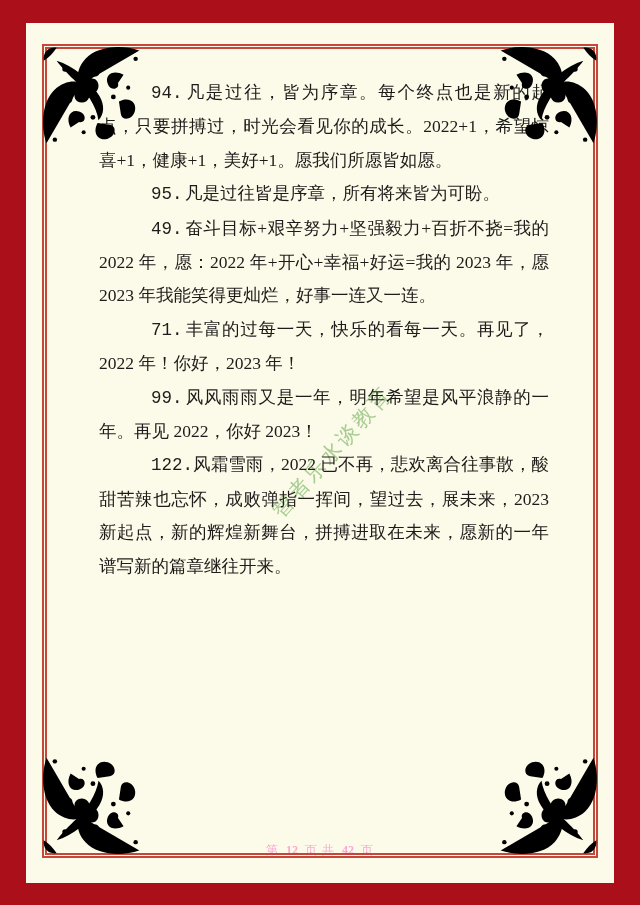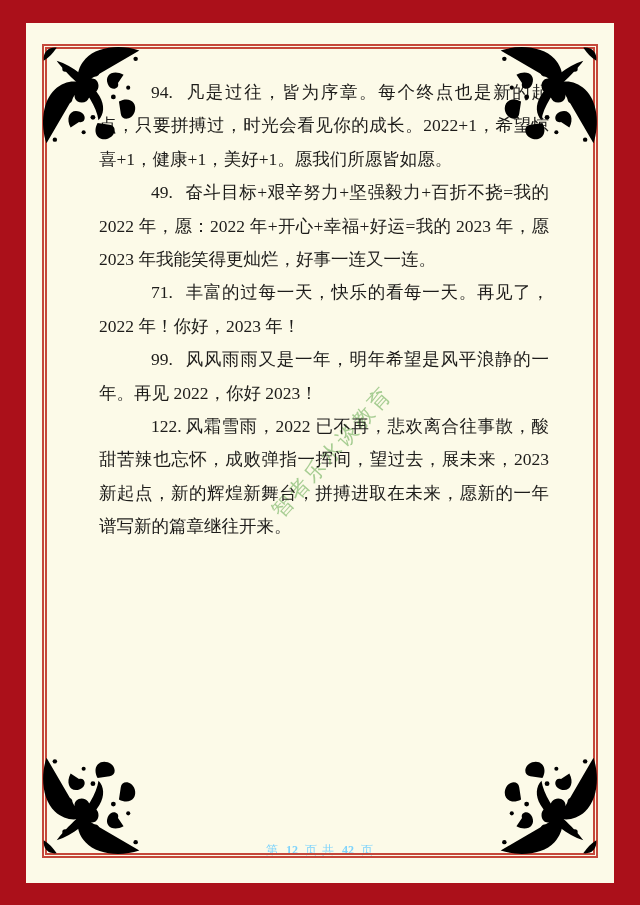--- a/index.html
+++ b/index.html
@@ -21,34 +21,34 @@
     pointer-events:none;
   }
   .quotes{
     position:absolute;left:99px;top:76px;width:450px;
     z-index:3;
     font-size:17.5px;line-height:33.4px;
     color:#1d1c1a;
     text-align:justify;
   }
   .quotes p{margin:0;padding:0;text-indent:52px;}
-  .num{display:inline-block;min-width:34px;text-indent:0;}
+  .num{display:inline-block;min-width:34px;text-indent:0;font-family:Liberation Mono, monospace;}
   .watermark{
     position:absolute;left:222px;top:438px;width:220px;
     z-index:2;
     transform:rotate(-48deg);
     font-size:21px;letter-spacing:3px;text-align:center;
     color:rgba(150,196,130,0.85);
     pointer-events:none;
   }
   .footer{
     position:absolute;left:0;right:0;bottom:46px;
     z-index:3;
     text-align:center;
-    font-size:12px;color:#7dd3fc;letter-spacing:1px;
+    font-size:12px;color:#f9a8d4;letter-spacing:1px;
   }
   .footer b{font-weight:bold;letter-spacing:0;padding:0 3px;}
   .orn{
     position:absolute;width:104px;height:112px;z-index:5;
     pointer-events:none;
   }
   .orn.tl{left:40px;top:40px;}
   .orn.tr{right:40px;top:40px;transform:scaleX(-1);}
   .orn.bl{left:40px;bottom:44px;transform:scaleY(-1);}
   .orn.br{right:40px;bottom:44px;transform:scale(-1,-1);}
@@ -83,20 +83,21 @@
 </svg>
 
 <div class="stage">
 
   <div class="paper"></div>
 
   <div class="watermark">智者乐水谈教育</div>
 
   <div class="quotes">
     <p><span class="num">94.</span><span>凡是过往，皆为序章。每个终点也是新的起点，只要拼搏过，时光会看见你的成长。2022+1，希望惊喜+1，健康+1，美好+1。愿我们所愿皆如愿。</span></p>
+    <p><span class="num">95.</span><span>凡是过往皆是序章，所有将来皆为可盼。</span></p>
     <p><span class="num">49.</span><span>奋斗目标+艰辛努力+坚强毅力+百折不挠=我的 2022 年，愿：2022 年+开心+幸福+好运=我的 2023 年，愿 2023 年我能笑得更灿烂，好事一连又一连。</span></p>
     <p><span class="num">71.</span><span>丰富的过每一天，快乐的看每一天。再见了，2022 年！你好，2023 年！</span></p>
     <p><span class="num">99.</span><span>风风雨雨又是一年，明年希望是风平浪静的一年。再见 2022，你好 2023！</span></p>
     <p><span class="num">122.</span><span>风霜雪雨，2022 已不再，悲欢离合往事散，酸甜苦辣也忘怀，成败弹指一挥间，望过去，展未来，2023 新起点，新的辉煌新舞台，拼搏进取在未来，愿新的一年谱写新的篇章继往开来。</span></p>
   </div>
 
   <div class="frame"></div>
 
   <svg class="orn tl">
       <use href="#corner-flourish"></use>

